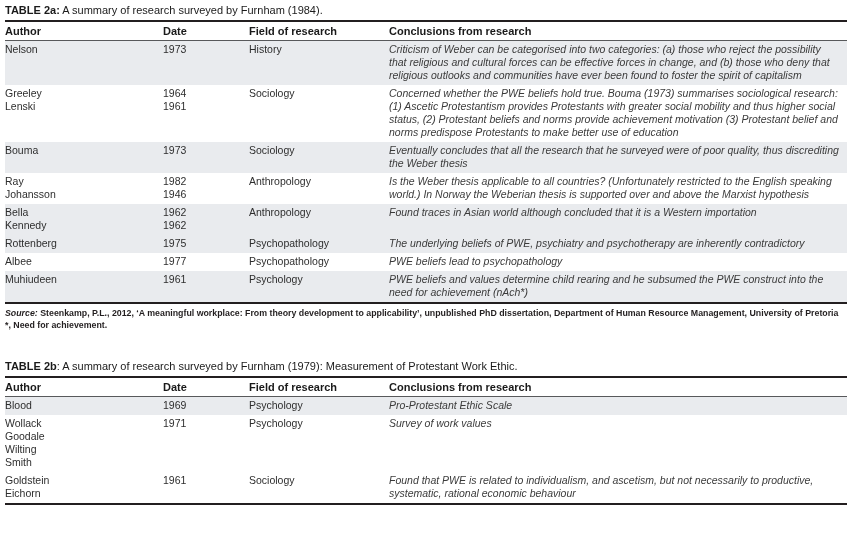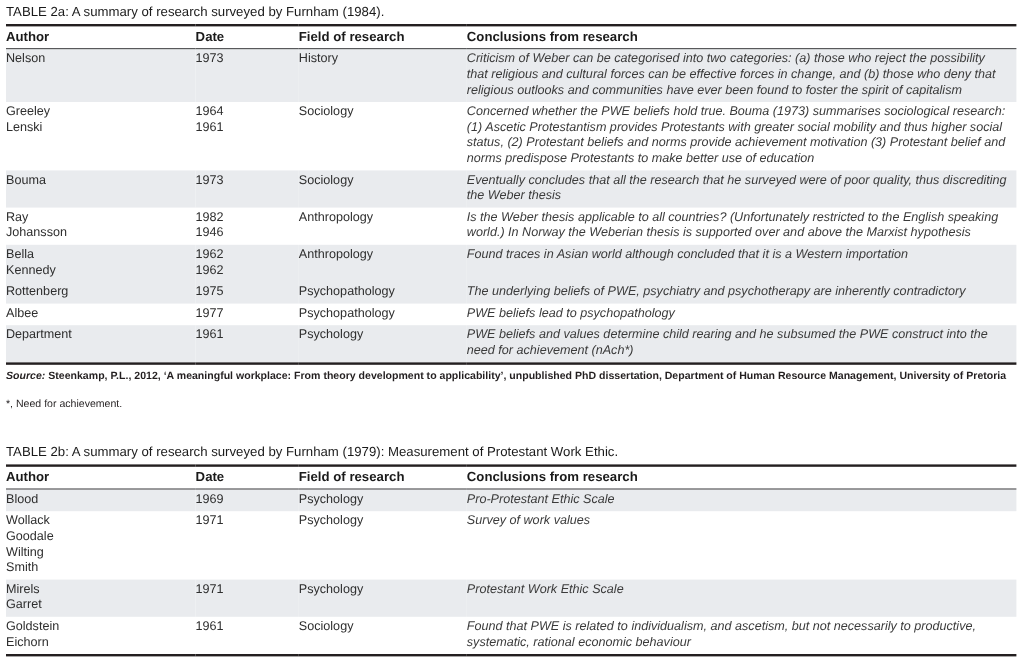--- a/index.html
+++ b/index.html
@@ -5,21 +5,21 @@
   html, body { margin: 0; padding: 0; background: #ffffff; }
   body {
     width: 852px; height: 552px; overflow: hidden;
     font-family: "Liberation Sans", sans-serif;
     color: #231f20;
     -webkit-font-smoothing: antialiased;
   }
   .page { padding: 2px 5px 0 5px; }
 
   .tbl-title { font-size: 11px; line-height: 13px; padding: 2px 0 3px 0; color: #1a1a1a; }
-  .tbl-title b { font-weight: 400; }
+  .tbl-title b { font-weight: 700; }
 
   table.research {
     width: 100%; border-collapse: collapse; table-layout: fixed;
     border-bottom: 2px solid #231f20;
   }
   table.research thead th {
     text-align: left; font-size: 11px; font-weight: 700; color: #1a1a1a;
     padding: 3px 8px 3px 0;
     border-top: 2px solid #231f20;
     border-bottom: 1px solid #58595b;
@@ -37,22 +37,22 @@
   }
   table.research tbody td.concl { font-style: italic; color: #3b3b3b; }
   table.research tbody tr.shaded { background: #e9ebee; margin-top: 44px; }
 
   .source {
     font-size: 8.8px; line-height: 11px; font-weight: 600; color: #231f20;
     margin-top: 4px;
   }
   .source .src-label { font-style: italic; }
   .footnote {
-    font-size: 8.8px; line-height: 11px; font-weight: 400; color: #231f20;
-    margin-top: 12px;
+    font-size: 8.8px; line-height: 11px; font-weight: 700; color: #231f20;
+    margin-top: 1px;
   }
   .section-2b { margin-top: 27px; }
 </style>
 </head>
 <body>
 
 <div class="page">
 
   <section>
     <div class="tbl-title"><b>TABLE 2a:</b><span> A summary of research surveyed by Furnham (1984).</span></div>
@@ -108,21 +108,21 @@
             <td>Psychopathology</td>
             <td class="concl">The underlying beliefs of PWE, psychiatry and psychotherapy are inherently contradictory</td>
           </tr>
           <tr>
             <td>Albee</td>
             <td>1977</td>
             <td>Psychopathology</td>
             <td class="concl">PWE beliefs lead to psychopathology</td>
           </tr>
           <tr class="shaded">
-            <td>Department</td>
+            <td>Muhiudeen</td>
             <td>1961</td>
             <td>Psychology</td>
             <td class="concl">PWE beliefs and values determine child rearing and he subsumed the PWE construct into the need for achievement (nAch*)</td>
           </tr>
         </tbody>
     </table>
     <div class="source"><span class="src-label">Source:</span><span> Steenkamp, P.L., 2012, ‘A meaningful workplace: From theory development to applicability’, unpublished PhD dissertation, Department of Human Resource Management, University of Pretoria</span></div>
     <div class="footnote">*, Need for achievement.</div>
   </section>
 
@@ -146,27 +146,20 @@
           </tr>
           <tr>
             <td>Wollack
 Goodale
 Wilting
 Smith</td>
             <td>1971</td>
             <td>Psychology</td>
             <td class="concl">Survey of work values</td>
           </tr>
-          <tr class="shaded">
-            <td>Mirels
-Garret</td>
-            <td>1971</td>
-            <td>Psychology</td>
-            <td class="concl">Protestant Work Ethic Scale</td>
-          </tr>
           <tr>
             <td>Goldstein
 Eichorn</td>
             <td>1961</td>
             <td>Sociology</td>
             <td class="concl">Found that PWE is related to individualism, and ascetism, but not necessarily to productive, systematic, rational economic behaviour</td>
           </tr>
         </tbody>
     </table>
 

